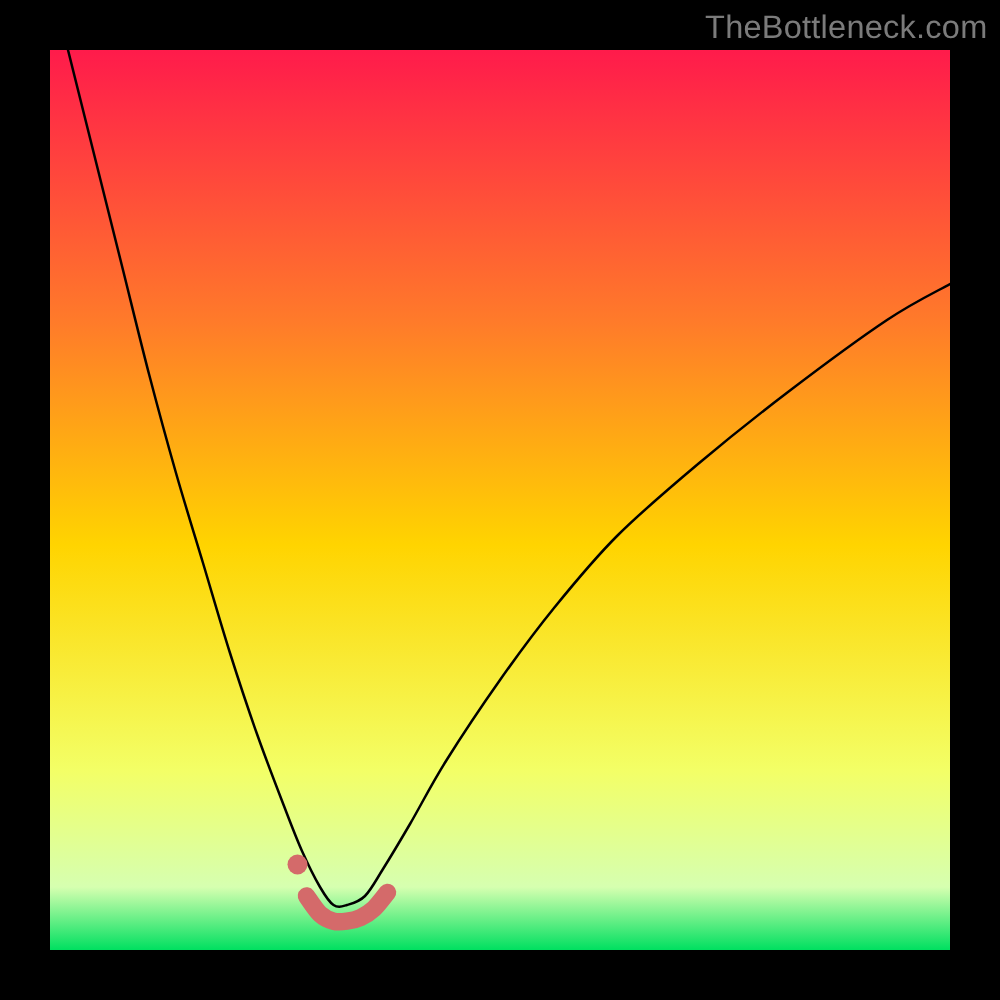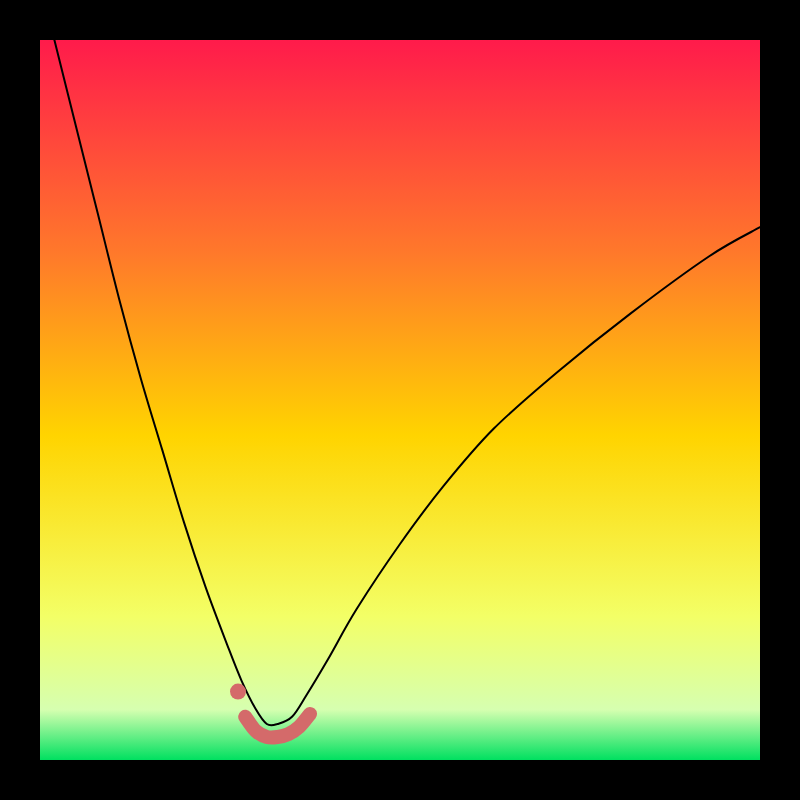--- a/index.html
+++ b/index.html
@@ -33,20 +33,21 @@
     font-weight: 400;
     letter-spacing: 0.2px;
     user-select: none;
   }
   svg { display: block; }
 </style>
 </head>
 <body>
 
 <div class="frame">
+  <div class="watermark">TheBottleneck.com</div>
   <div class="plot">
     <svg id="chart-svg" width="720" height="720" viewBox="0 0 720 720">
       <defs>
         <linearGradient id="bg-grad" x1="0" y1="0" x2="0" y2="1">
           <stop id="g0" offset="0%" stop-color="#ff1b4b"></stop>
           <stop id="g1" offset="30%" stop-color="#ff7a2a"></stop>
           <stop id="g2" offset="55%" stop-color="#ffd400"></stop>
           <stop id="g3" offset="80%" stop-color="#f3ff66"></stop>
           <stop id="g4" offset="93%" stop-color="#d6ffb0"></stop>
           <stop id="g5" offset="100%" stop-color="#00e060"></stop>

